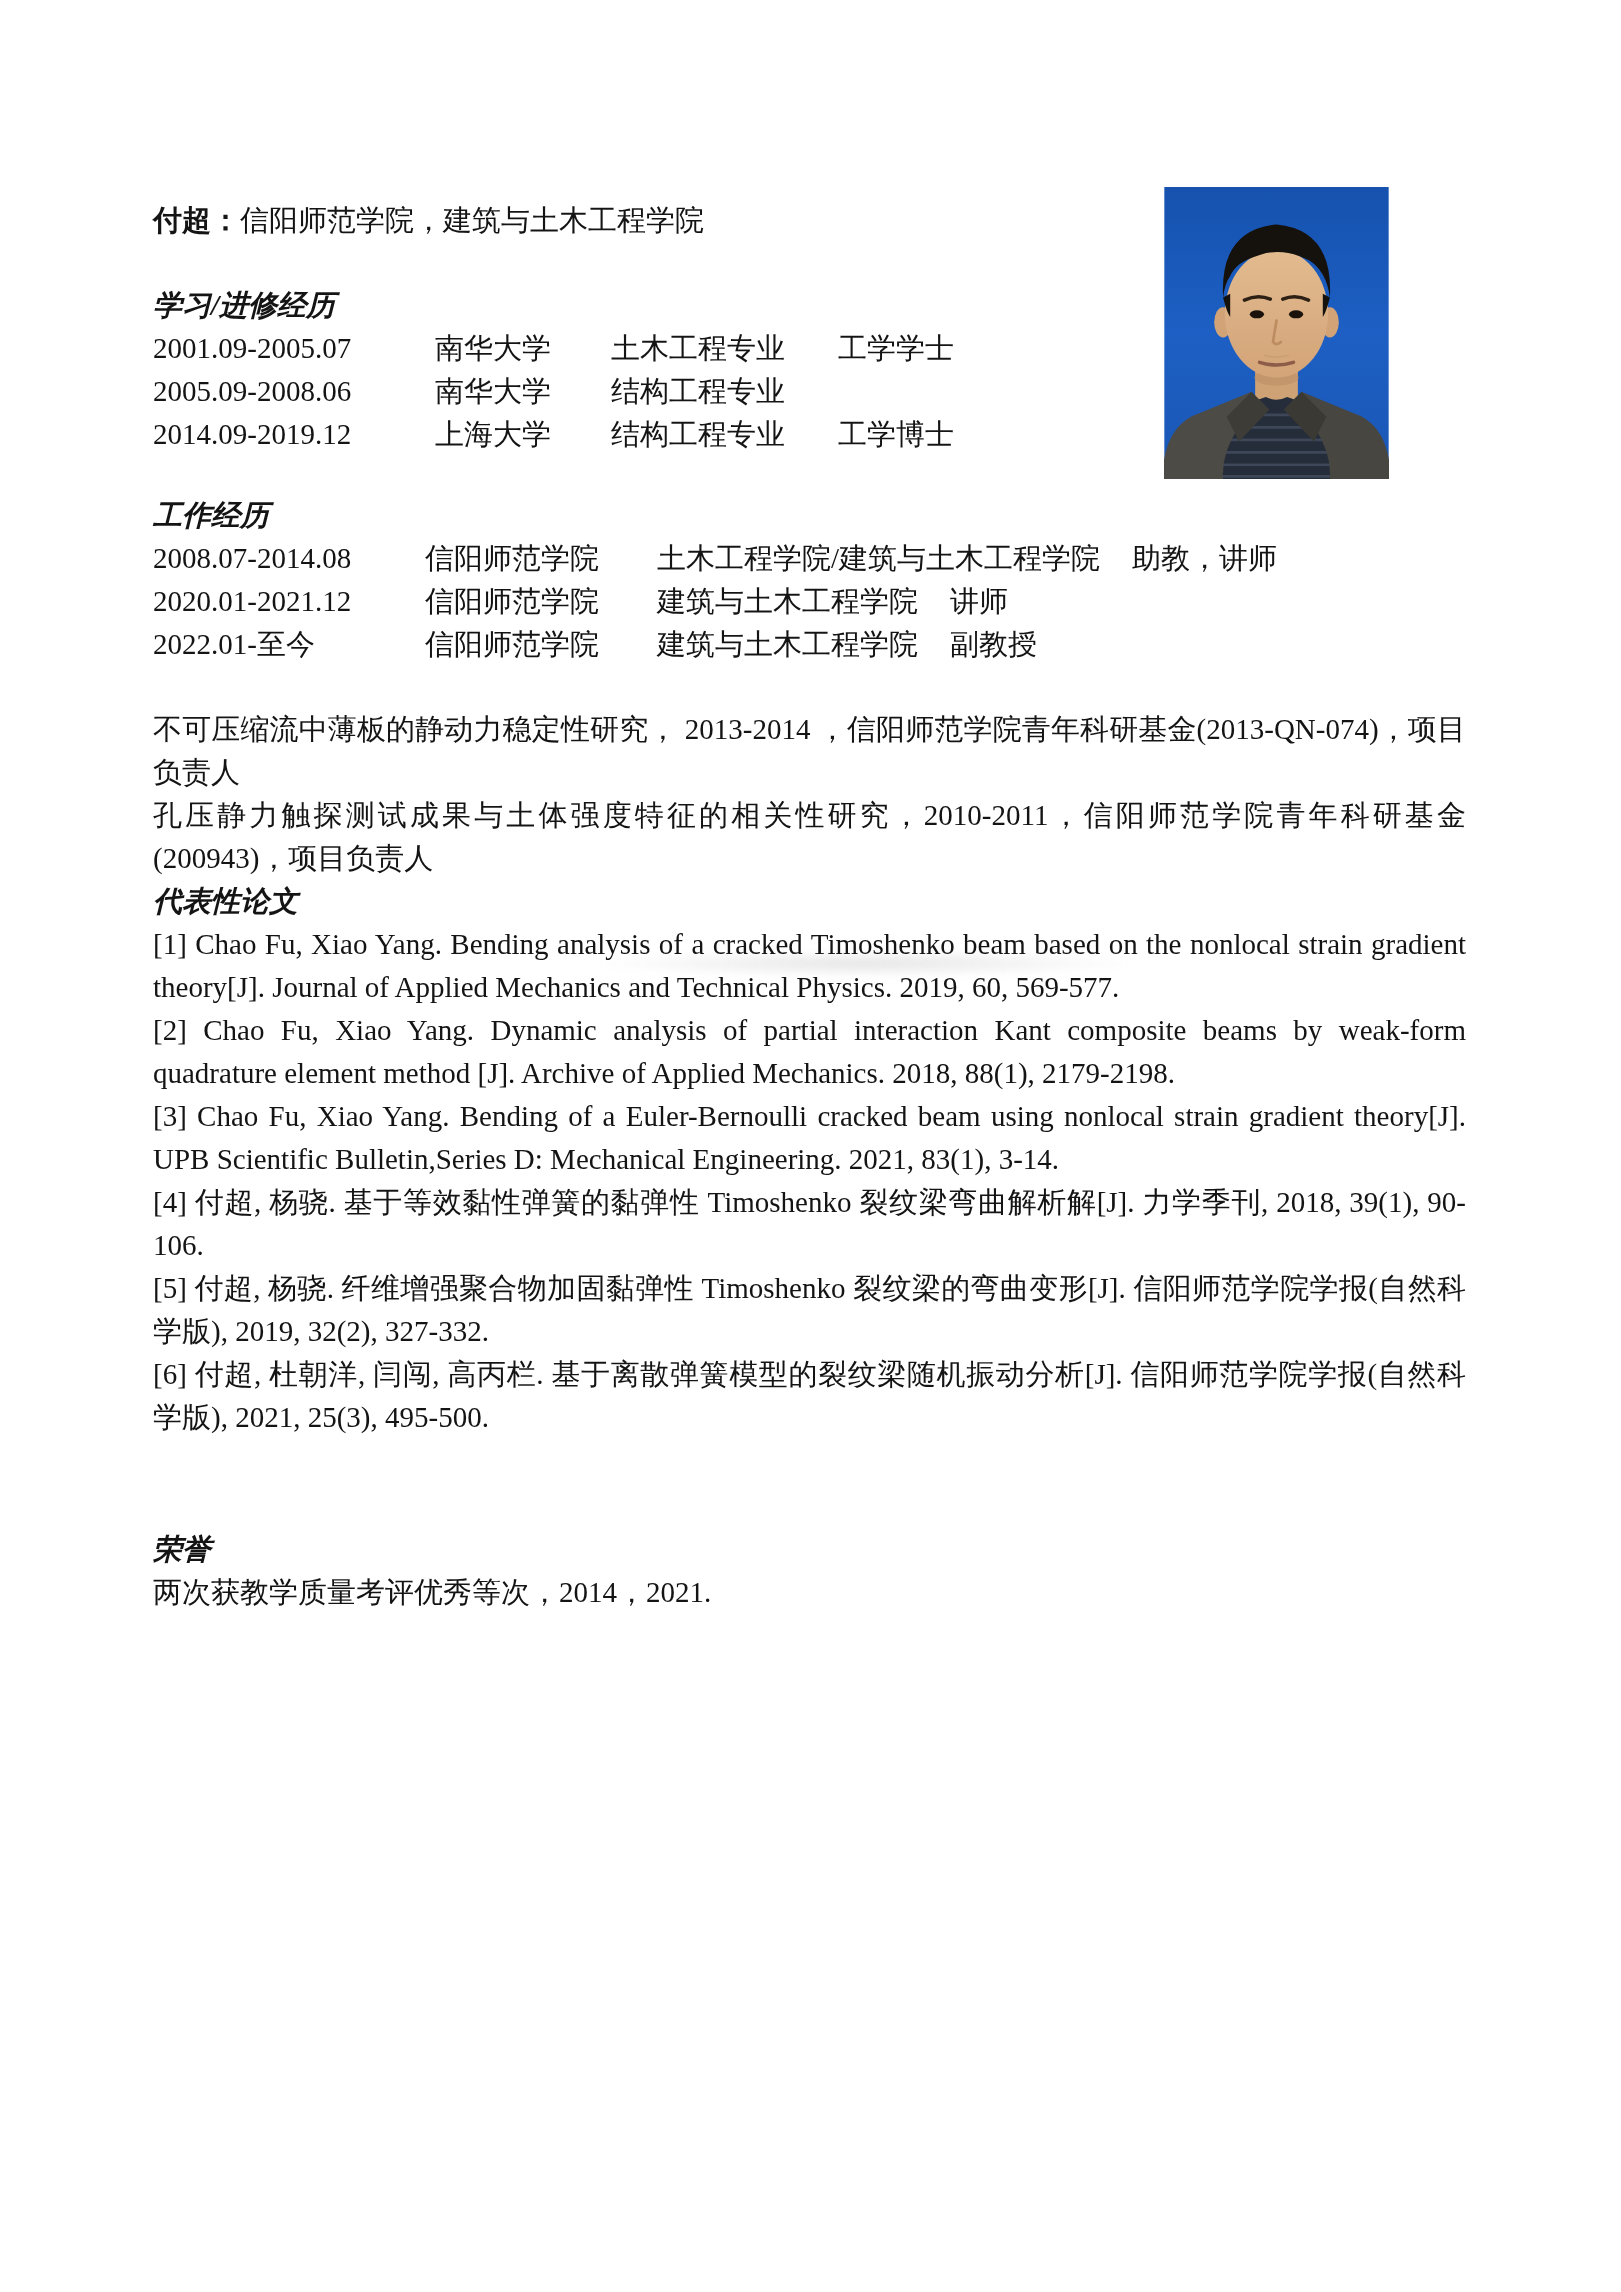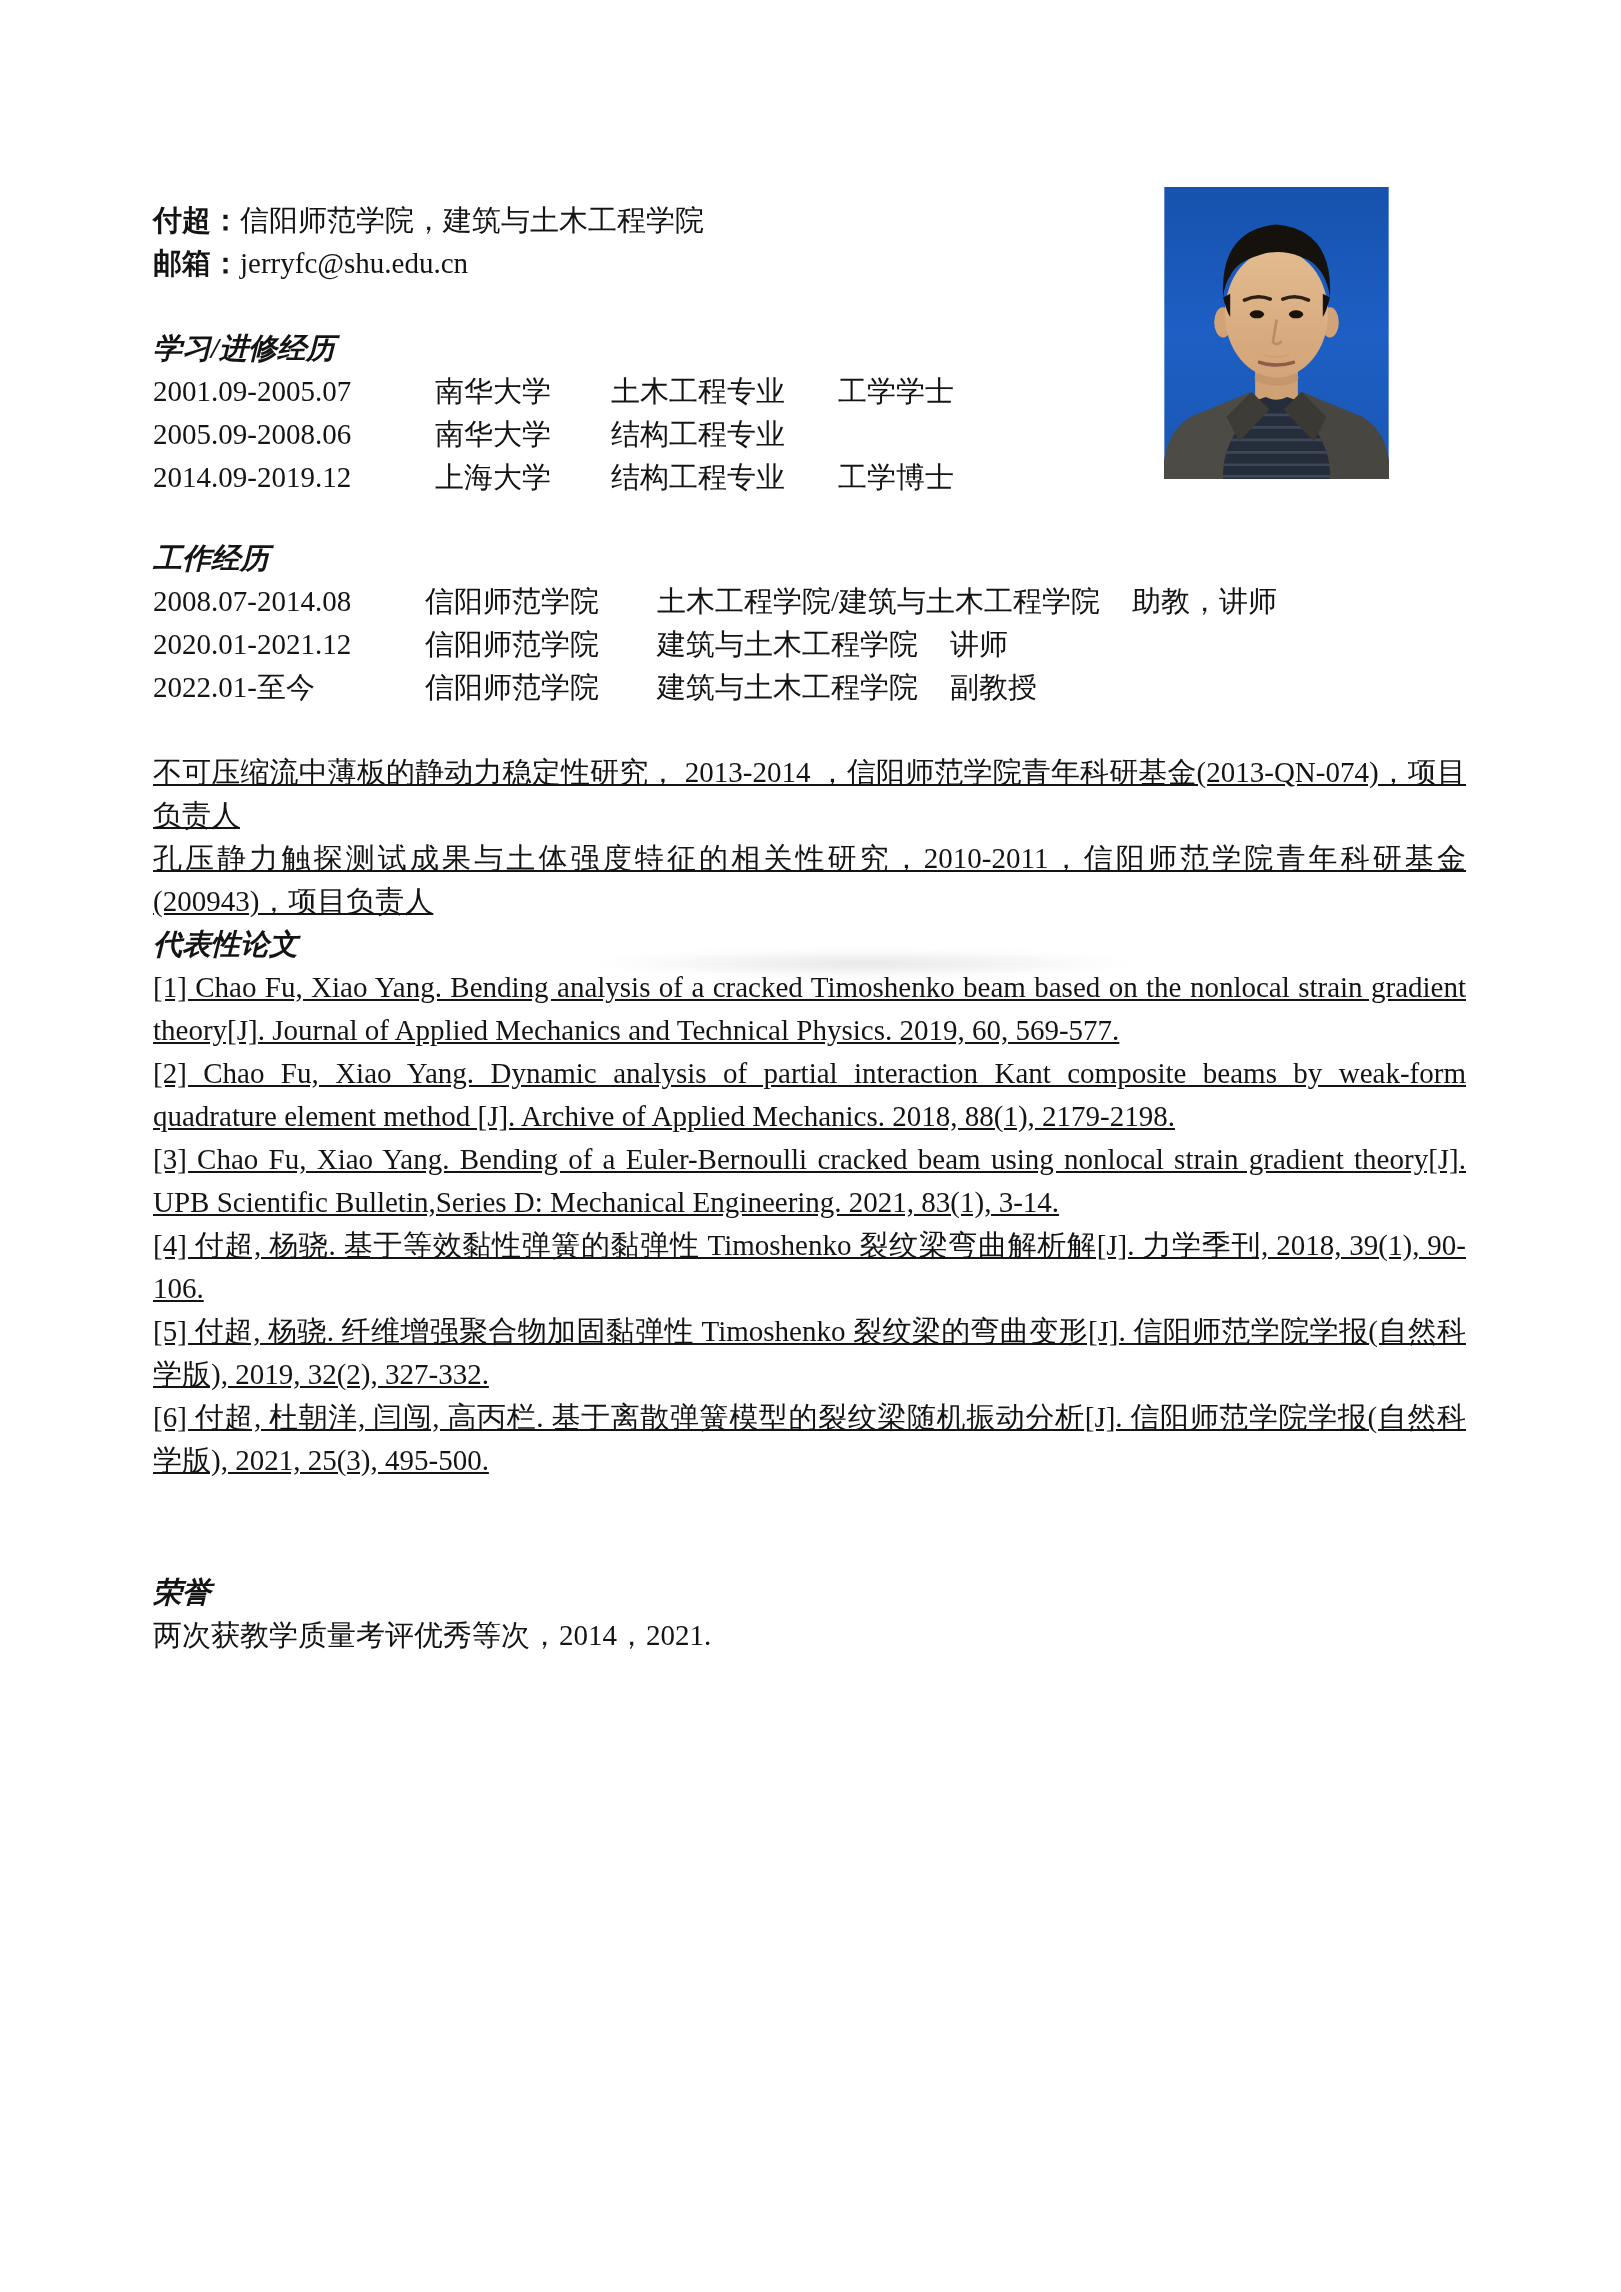--- a/index.html
+++ b/index.html
@@ -15,21 +15,21 @@
   .content { position: absolute; left: 153px; top: 0; width: 1313px; }
   p, h2, .row { font-size: 29px; line-height: 43px; font-weight: normal; }
   h2 { font-weight: bold; font-style: italic; }
   b { font-weight: bold; }
   .header-block { margin-top: 199px; }
   .sec-edu { margin-top: 42px; }
   .sec-work { margin-top: 38px; }
   .sec-projects { margin-top: 42px; }
   .sec-papers { }
   .sec-honors { margin-top: 89px; }
-  .just { text-align: justify; text-decoration: underline; }
+  .just { text-align: justify; }
   .edu-row { display: grid; grid-template-columns: 282px 176px 227px auto; }
   .work-row { display: grid; grid-template-columns: 272px 232px auto; }
   .work-row .work-title { margin-left: 32px; }
   .portrait {
     position: absolute; left: 1164px; top: 187px;
     width: 225px; height: 292px; overflow: hidden;
   }
   .portrait svg { display: block; width: 100%; height: 100%; }
   .smudge {
     position: absolute; left: 588px; top: 950px; width: 552px; height: 27px;
@@ -101,21 +101,20 @@
       <path d="M112,189 Q126,193 140,189" stroke="#c79b70" stroke-width="2" fill="none" opacity="0.7"></path>
     </svg>
   </div>
 
   <div class="smudge"></div>
 
   <div class="content">
 
     <div class="header-block">
       <p><b>付超：</b><span>信阳师范学院，建筑与土木工程学院</span></p>
-      <p><b>邮箱：</b><span>jerryfc@shu.edu.cn</span></p>
     </div>
 
     <section class="sec-edu">
       <h2>学习/进修经历</h2>
       <div class="row edu-row">
         <span>2001.09-2005.07</span>
         <span>南华大学</span>
         <span>土木工程专业</span>
         <span>工学学士</span>
       </div>

